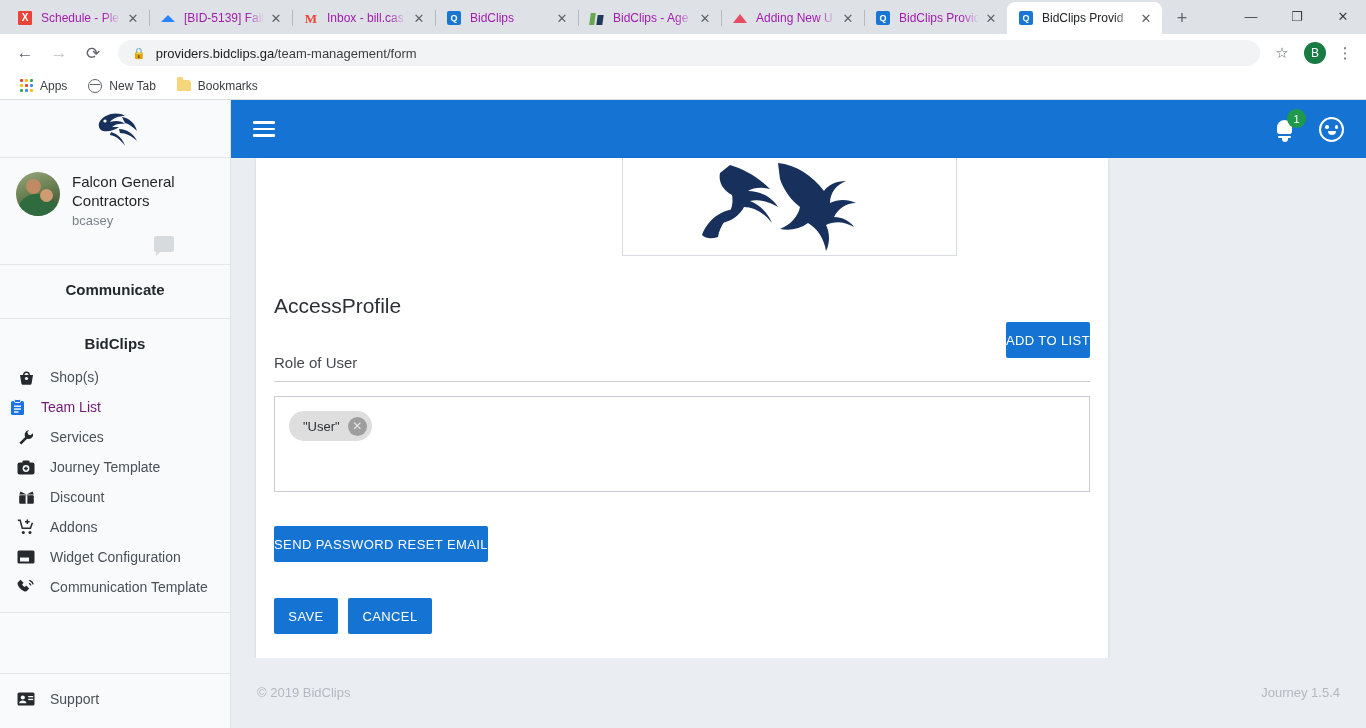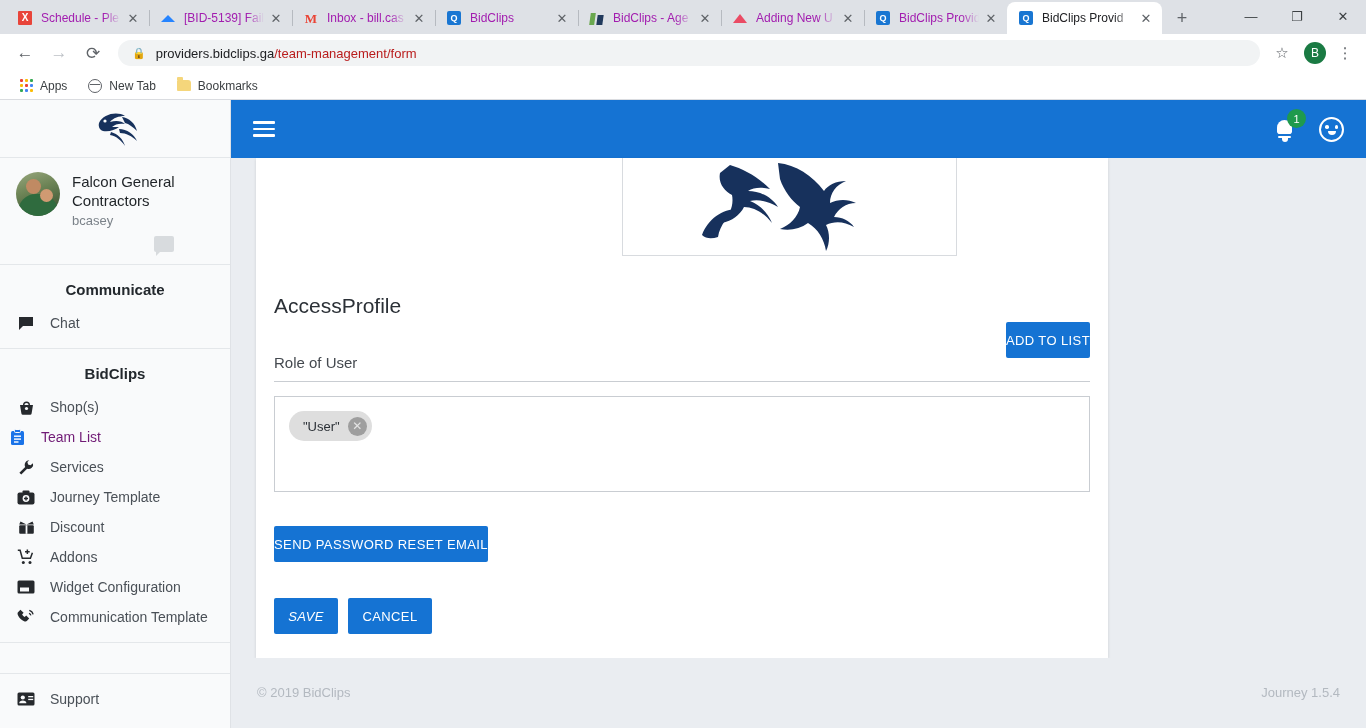--- a/index.html
+++ b/index.html
@@ -94,21 +94,21 @@
     justify-content: center; font-size: 17px; color: #5f6368;
     margin-right: 4px;
   }
   .nav-btn.disabled { color: #bdc1c6; }
   .omnibox {
     flex: 1 1 auto; height: 26px; background: #f1f3f4; border-radius: 13px;
     display: flex; align-items: center; padding: 0 14px; margin: 0 8px 0 6px;
   }
   .lock-icon { font-size: 11px; color: #5f6368; margin-right: 10px; }
   .url { font-size: 13px; color: #202124; white-space: nowrap; }
-  .url .path { color: #b91c1c; }
+  .url .path { color: #404040; }
   .star-btn { width: 28px; height: 28px; display: flex; align-items: center;
     justify-content: center; color: #5f6368; font-size: 15px; }
   .profile-chip {
     width: 22px; height: 22px; border-radius: 50%; background: #1a7a43;
     color: #fff; font-size: 12px; display: flex; align-items: center;
     justify-content: center; margin: 0 8px; font-weight: 500;
   }
   .menu-btn { width: 22px; height: 28px; display: flex; align-items: center;
     justify-content: center; color: #5f6368; font-size: 15px; }
 
@@ -277,21 +277,21 @@
     background: #dedede; border-radius: 15px; padding: 0 5px 0 14px;
     font-size: 13px; color: #2b3036;
   }
   .chip-x {
     width: 19px; height: 19px; border-radius: 50%; background: #9e9e9e;
     color: #e4e4e4; font-size: 12px; display: flex; align-items: center;
     justify-content: center; margin-left: 8px; line-height: 1;
   }
   .reset-row { display: flex; margin-top: 34px; }
   .action-row { display: flex; gap: 10px; margin-top: 36px; }
-  .save-btn { min-width: 64px; font-style: italic; }
+  .save-btn { min-width: 64px; }
   .cancel-btn { min-width: 84px; }
 
   .footer {
     height: 68px; flex: 0 0 68px; display: flex; align-items: center;
     justify-content: space-between; padding: 0 26px 0 26px;
     font-size: 13px; color: #b3b9c0; background: #eaedf1;
   }
 </style>
 </head>
 <body>
@@ -449,28 +449,20 @@
           <div class="sb-user-handle">bcasey</div>
         </div>
       </div>
       <div class="sb-chat-row">
         <span class="chat-bubble-gray"></span>
       </div>
     </div>
 
     <div class="sb-section">
       <div class="sb-heading">Communicate</div>
-      <div class="sb-item">
-        <span class="sb-ico">
-          <svg width="16" height="14" viewBox="0 0 16 14">
-              <path fill="#26292d" d="M1 1h14v9H5l-4 4z"></path>
-            </svg>
-        </span>
-        <span>Chat</span>
-      </div>
     </div>
 
     <div class="sb-section">
       <div class="sb-heading">BidClips</div>
 
       <div class="sb-item">
         <span class="sb-ico">
           <svg width="17" height="15" viewBox="0 0 17 15">
               <path fill="#26292d" d="M5 5a3.5 3.5 0 017 0h3l-1.4 8.5a1.5 1.5 0 01-1.5 1.3H4.9a1.5 1.5 0 01-1.5-1.3L2 5h3zm1.4 0h4.2a2.1 2.1 0 00-4.2 0z"></path>
               <circle cx="8.5" cy="8.5" r="1.6" fill="#f9fafb"></circle>

